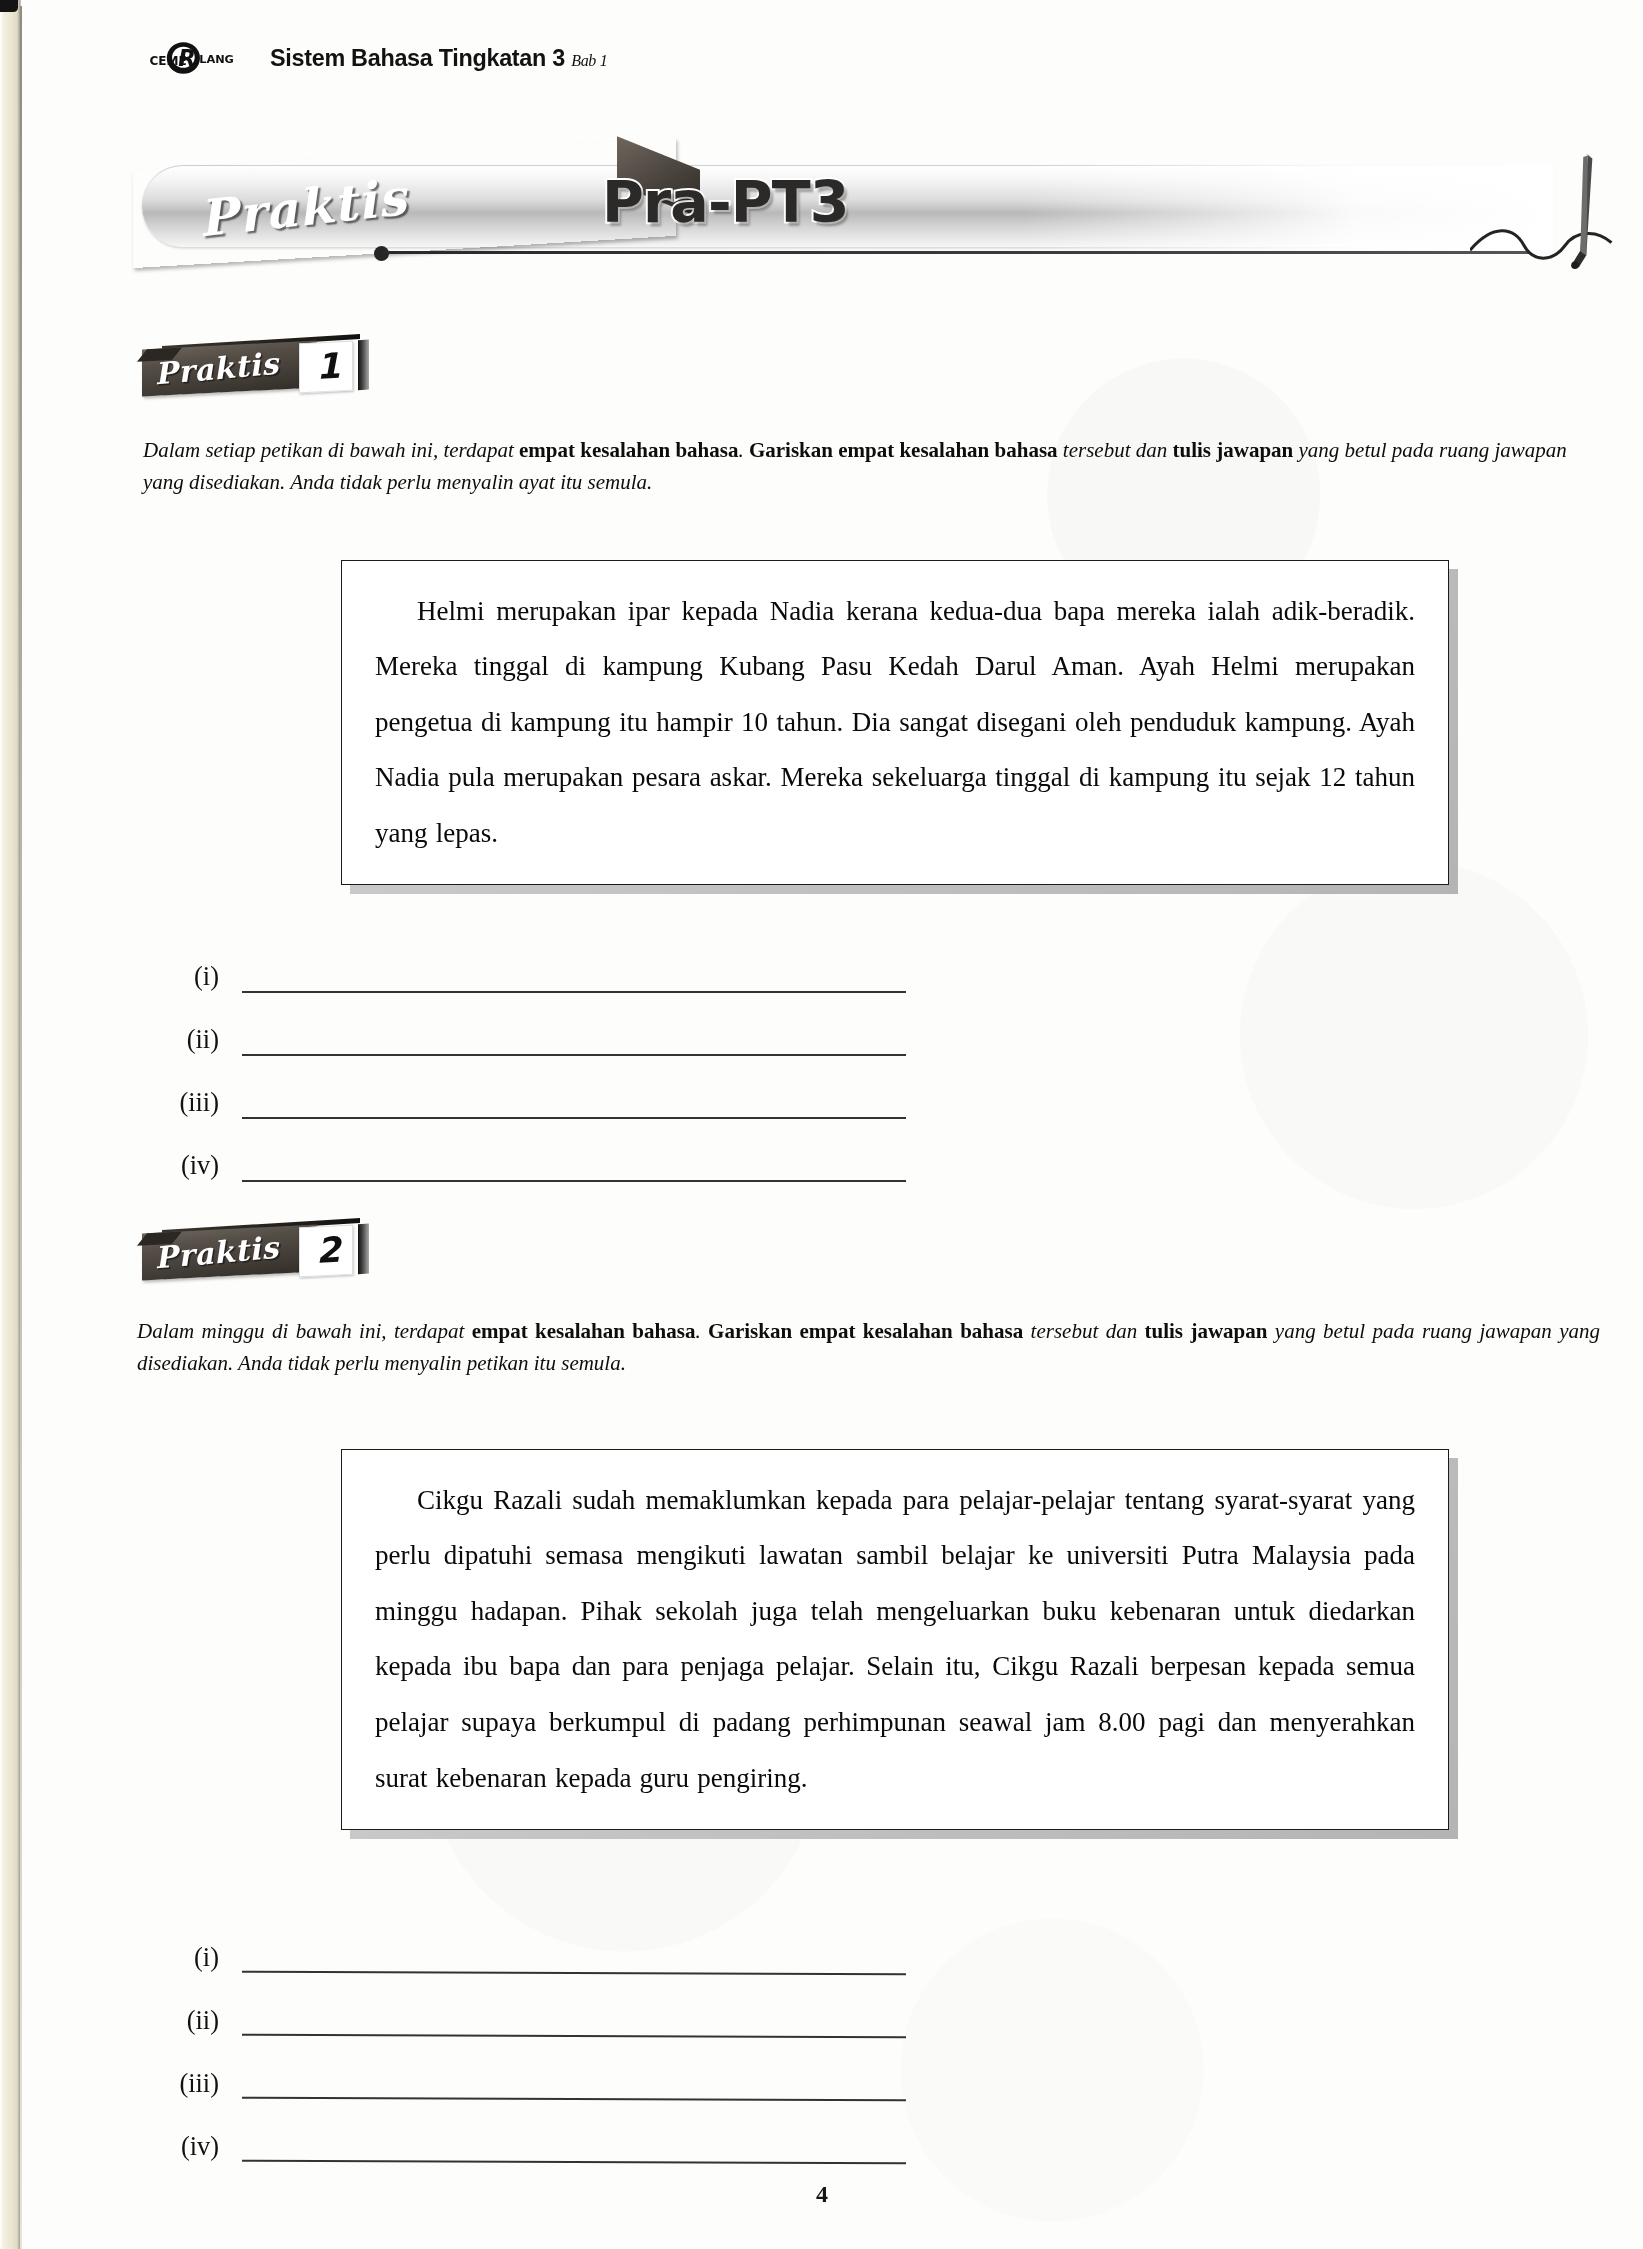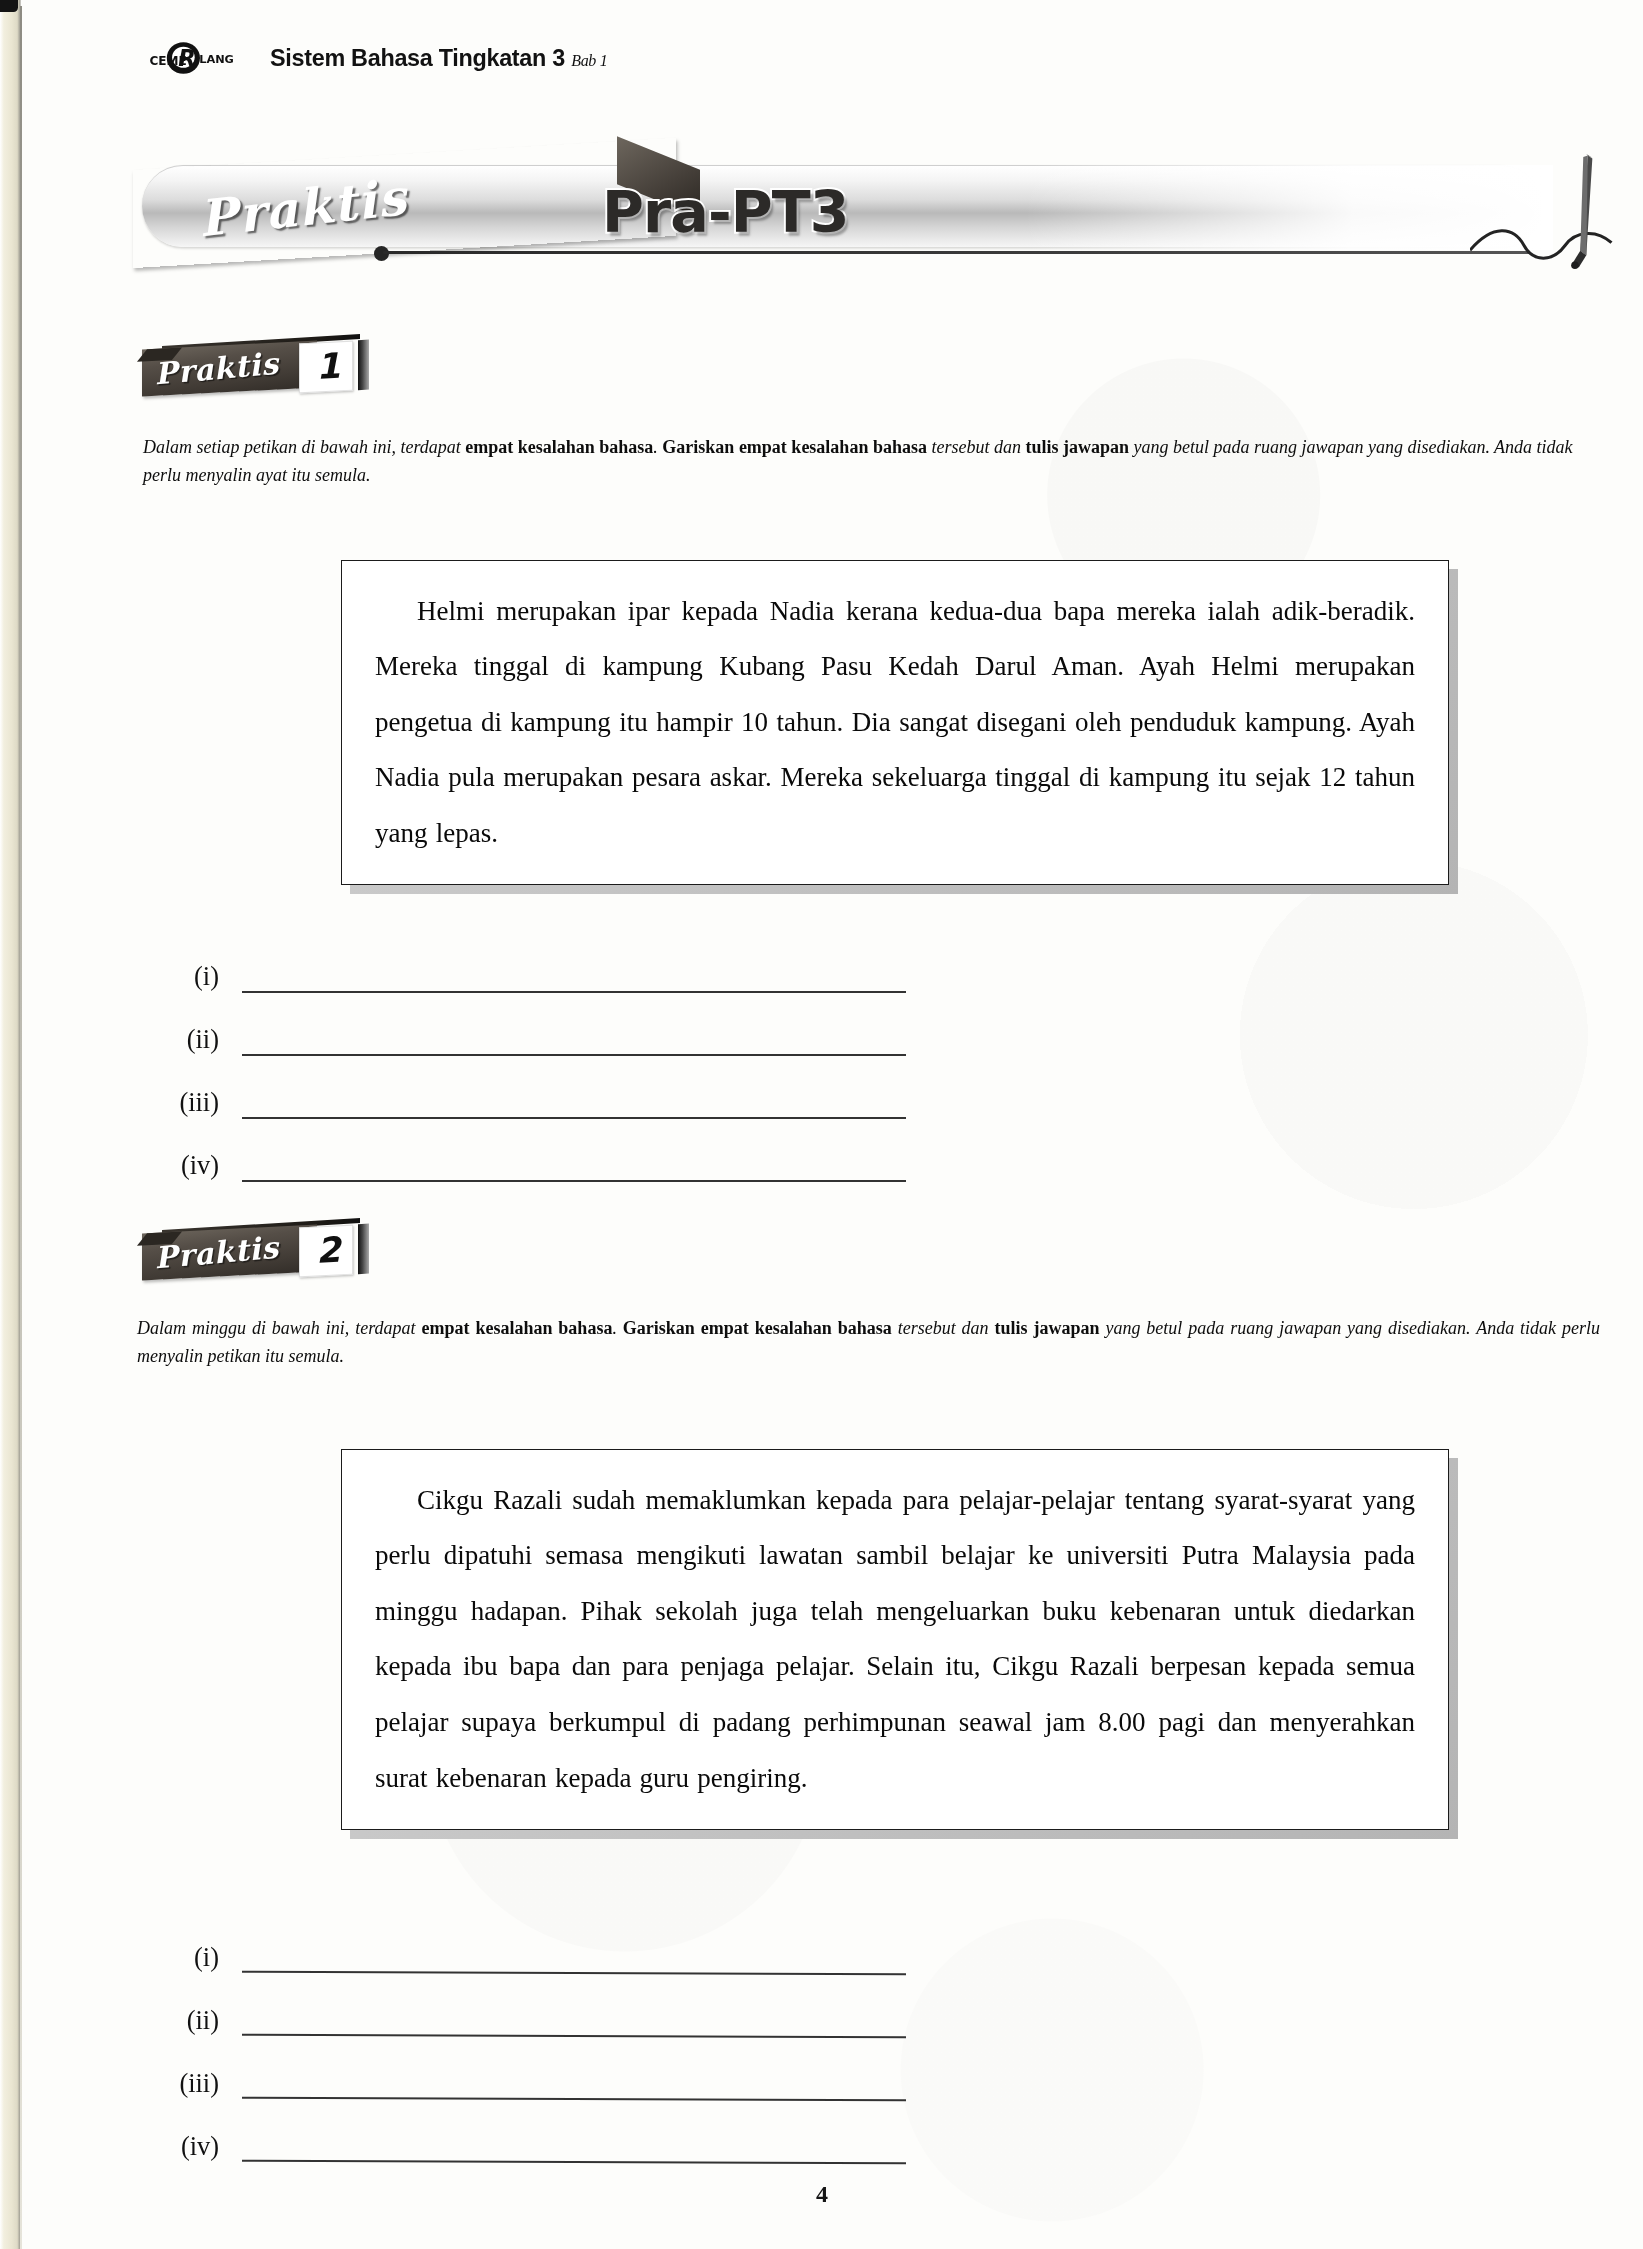--- a/index.html
+++ b/index.html
@@ -119,21 +119,21 @@
     font-style: italic;
     font-weight: bold;
     font-size: 50px;
     color: #ffffff;
     letter-spacing: 0.8px;
     transform: skewY(-3.2deg) rotate(-3deg);
     text-shadow: 2.3px 2.3px 1.5px rgba(0,0,0,0.55);
   }
   .banner-title {
     position: absolute;
-    left: 468px; top: 31px;
+    left: 468px; top: 21px;
     font-family: "DejaVu Sans", sans-serif;
     font-weight: bold;
     font-size: 57px;
     color: #2c2a28;
     letter-spacing: -0.8px;
     -webkit-text-stroke: 3.8px #ffffff;
     paint-order: stroke fill;
     text-shadow: 3px 3.8px 2.3px rgba(0,0,0,0.30);
   }
   .banner-underline {
@@ -227,21 +227,21 @@
     width: 198px; height: 5.3px;
     background: linear-gradient(90deg,#3a352f 0%,#1d1a16 80%,#111 100%);
     transform: skewY(-3.4deg);
   }
 
   
   .instruction {
     position: absolute;
     font-family: "Liberation Serif", serif;
     font-style: italic;
-    font-size: 18px;
+    font-size: 21px;
     line-height: 1.53;
     color: #0d0d0d;
   }
   .instruction b {
     font-style: normal;
     font-weight: bold;
   }
   .instr-1 { left: 143px; top: 434px; width: 1457px; }
   .instr-2 { left: 137px; top: 1315px; width: 1463px; text-align: justify; }
 

